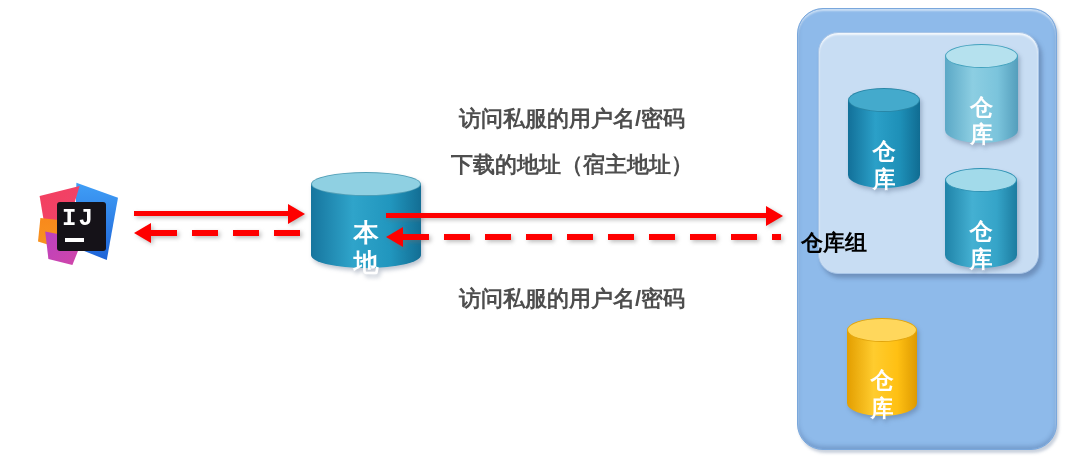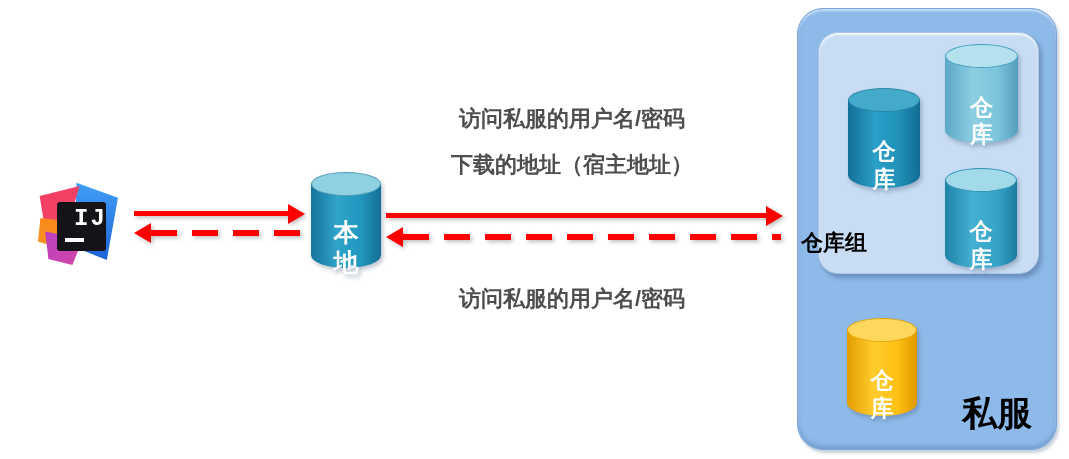--- a/index.html
+++ b/index.html
@@ -9,21 +9,21 @@
   }
 
   
   .ij-logo{position:absolute;left:38px;top:181px;width:80px;height:84px;}
   .ij-logo .frag{position:absolute;inset:0;}
   .frag-blue{clip-path:polygon(48% 2%,100% 20%,86% 94%,46% 79%);background:linear-gradient(180deg,#41A0F7,#1B5FD5);}
   .frag-pink{clip-path:polygon(2% 18%,52% 6%,40% 44%,8% 52%);background:linear-gradient(135deg,#F43F5E,#EC4879);}
   .frag-orange{clip-path:polygon(3% 44%,31% 47%,23% 79%,0% 72%);background:linear-gradient(180deg,#F97C16,#F79A23);}
   .frag-purple{clip-path:polygon(9% 60%,56% 69%,43% 100%,13% 93%);background:linear-gradient(135deg,#A93BD4,#DD4A9B);}
   .ij-square{position:absolute;left:19px;top:21px;width:49px;height:49px;background:#151218;border-radius:3px;}
-  .ij-monogram{position:absolute;left:17px;top:3px;color:#ffffff;font-weight:bold;font-size:24px;letter-spacing:2px;font-family:"Liberation Mono","DejaVu Sans Mono",monospace;}
+  .ij-monogram{position:absolute;left:5px;top:3px;color:#ffffff;font-weight:bold;font-size:24px;letter-spacing:2px;font-family:"Liberation Mono","DejaVu Sans Mono",monospace;}
   .ij-underscore{position:absolute;left:8px;bottom:9px;width:19px;height:4px;background:#ffffff;}
 
   
   .arrow-solid{position:absolute;height:5px;background:#FE0000;filter:drop-shadow(2px 2px 2px rgba(110,110,110,.45));}
   .arrow-solid::after{content:'';position:absolute;right:-17px;top:-7.5px;width:0;height:0;
     border-left:17px solid #FE0000;border-top:10px solid transparent;border-bottom:10px solid transparent;}
   .arrow-dashed{position:absolute;height:6px;filter:drop-shadow(2px 2px 2px rgba(110,110,110,.45));
     background:repeating-linear-gradient(90deg,#FE0000 0 26px,transparent 26px 41px);}
   .arrow-dashed::before{content:'';position:absolute;left:-17px;top:-7px;width:0;height:0;
     border-right:17px solid #FE0000;border-top:10px solid transparent;border-bottom:10px solid transparent;}
@@ -78,21 +78,21 @@
     <div class="frag frag-purple"></div>
     <div class="ij-square">
       <span class="ij-monogram">IJ</span>
       <span class="ij-underscore"></span>
     </div>
   </div>
 
   <div class="arrow-solid" style="left:134px;top:211px;width:154px;"></div>
   <div class="arrow-dashed" style="left:151px;top:230px;width:154px;"></div>
 
-  <div class="cylinder cyl-local" style="left:311px;top:172px;width:70px;height:96px;">
+  <div class="cylinder cyl-local" style="left:311px;top:172px;width:70px;height:96px;padding-left:40px;">
     <div class="cyl-body"></div>
     <div class="cyl-top"></div>
     <div class="cyl-label">
         <span>本地</span>
       </div>
   </div>
 
   <div class="note" style="left:459px;top:104px;">访问私服的用户名/密码</div>
   <div class="note" style="left:451px;top:150px;">下载的地址（宿主地址）</div>
 
@@ -132,15 +132,14 @@
   <div class="panel-label group-label">仓库组</div>
 
   <div class="cylinder cyl-yellow" style="left:847px;top:318px;width:70px;height:98px;">
     <div class="cyl-body"></div>
     <div class="cyl-top"></div>
     <div class="cyl-label">
         <span>仓库</span>
       </div>
   </div>
 
-  <div class="panel-label server-label">私服</div>
 
 </div>
 
 </body></html>

